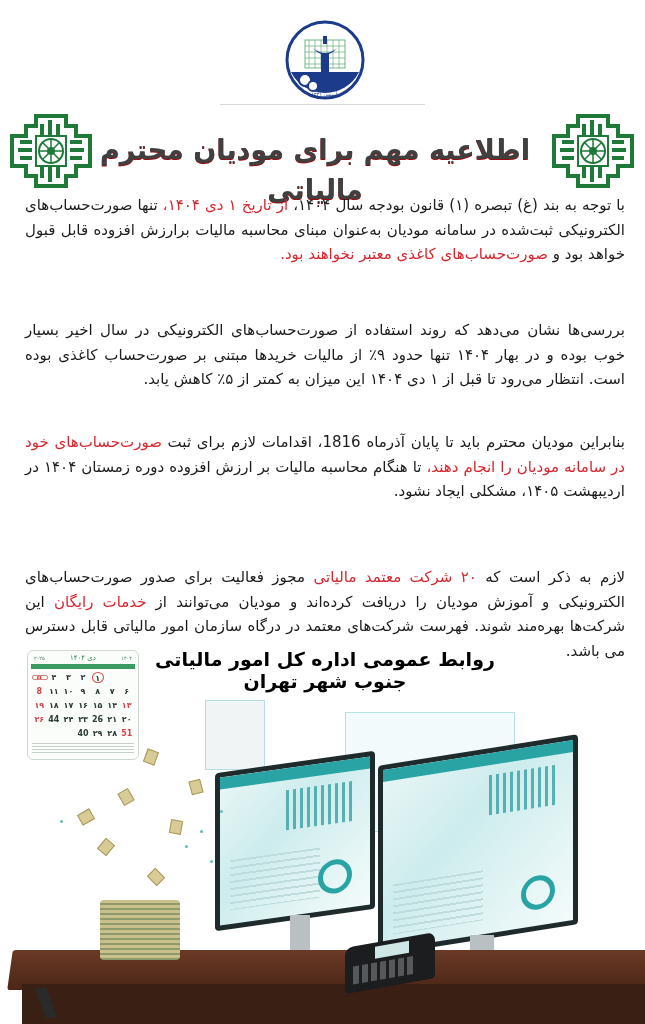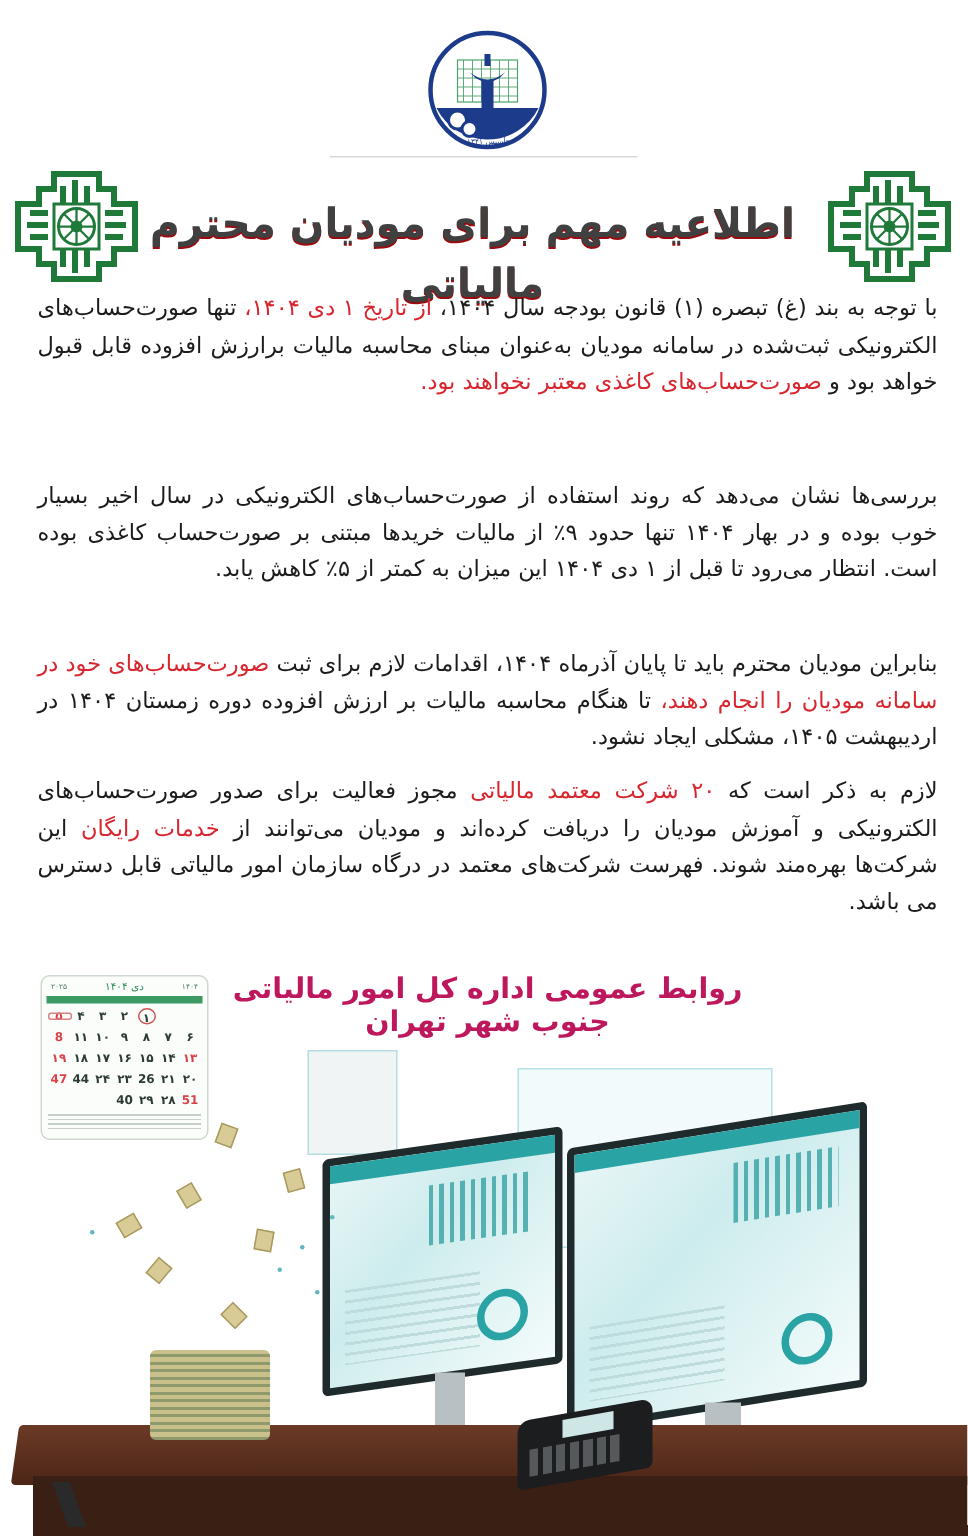--- a/index.html
+++ b/index.html
@@ -15,25 +15,25 @@
 
   .title { position: absolute; left: 100px; top: 130px; width: 430px; text-align: center;
     direction: rtl; font-weight: bold; font-size: 27px; line-height: 40px;
     color: #404040; letter-spacing: -0.5px; text-shadow: 0 1px 0 #9a0a0e; }
 
   .body-text { position: absolute; left: 25px; width: 600px; direction: rtl; text-align: justify;
     text-align-last: right; font-size: 15px; line-height: 24.5px; font-weight: normal; color: #1c1c1c; }
   .p1 { top: 193px; }
   .p2 { top: 318px; }
   .p3 { top: 430px; }
-  .p4 { top: 515px; }
+  .p4 { top: 565px; }
   .hl { color: #d8262f; }
 
   .footer-sig { position: absolute; left: 135px; top: 648px; width: 380px; text-align: center; direction: rtl;
-    font-weight: bold; font-size: 19px; color: #be185d; }
+    font-weight: bold; font-size: 19px; color: #000000; }
 
   .calendar { position: absolute; left: 27px; top: 650px; width: 112px; height: 110px; border: 1px solid #cfd8cf;
     border-radius: 6px; background: #fbfdfb; overflow: hidden; }
   .cal-head { display: flex; justify-content: space-between; align-items: center; padding: 3px 6px 2px; font-size: 5px; color: #4d7a5d; direction: ltr; }
   .cal-head .yr { font-size: 7px; color: #2f8a55; }
   .cal-bar { height: 5px; background: #3a9a62; margin: 0 3px; }
   .cal-grid { display: grid; grid-template-columns: repeat(7, 1fr); direction: rtl; padding: 3px 4px 0; row-gap: 3px; }
   .cal-grid span { font-size: 8px; font-weight: bold; text-align: center; color: #2c3c34; height: 11px; line-height: 11px; }
   .cal-grid span.fri { color: #d8434a; }
   .cal-grid span.today { border: 1px solid #c9544f; border-radius: 50%; width: 12px; margin: 0 auto; }
@@ -121,21 +121,21 @@
       </g>
   </svg>
 </div>
 
 <h1 class="title">اطلاعیه مهم برای مودیان محترم مالیاتی</h1>
 
 <p class="body-text p1"><span>با توجه به بند (غ) تبصره (۱) قانون بودجه سال ۱۴۰۴، </span><span class="hl">از تاریخ ۱ دی ۱۴۰۴،</span><span> تنها صورت‌حساب‌های الکترونیکی ثبت‌شده در سامانه مودیان به‌عنوان مبنای محاسبه مالیات برارزش افزوده قابل قبول خواهد بود و </span><span class="hl">صورت‌حساب‌های کاغذی معتبر نخواهند بود.</span></p>
 
 <p class="body-text p2"><span>بررسی‌ها نشان می‌دهد که روند استفاده از صورت‌حساب‌های الکترونیکی در سال اخیر بسیار خوب بوده و در بهار ۱۴۰۴ تنها حدود ۹٪ از مالیات خریدها مبتنی بر صورت‌حساب کاغذی بوده است. انتظار می‌رود تا قبل از ۱ دی ۱۴۰۴ این میزان به کمتر از ۵٪ کاهش یابد.</span></p>
 
-<p class="body-text p3"><span>بنابراین مودیان محترم باید تا پایان آذرماه ۱۴۰۴، اقدامات لازم برای ثبت </span><span class="hl">صورت‌حساب‌های خود در سامانه مودیان را انجام دهند،</span><span> تا هنگام محاسبه مالیات بر ارزش افزوده دوره زمستان ۱۴۰۴ در اردیبهشت ۱۴۰۵، مشکلی ایجاد نشود.</span></p>
+<p class="body-text p3"><span>بنابراین مودیان محترم باید تا پایان آذرماه 1816، اقدامات لازم برای ثبت </span><span class="hl">صورت‌حساب‌های خود در سامانه مودیان را انجام دهند،</span><span> تا هنگام محاسبه مالیات بر ارزش افزوده دوره زمستان ۱۴۰۴ در اردیبهشت ۱۴۰۵، مشکلی ایجاد نشود.</span></p>
 
 <p class="body-text p4"><span>لازم به ذکر است که </span><span class="hl">۲۰ شرکت معتمد مالیاتی</span><span> مجوز فعالیت برای صدور صورت‌حساب‌های الکترونیکی و آموزش مودیان را دریافت کرده‌اند و مودیان می‌توانند از </span><span class="hl">خدمات رایگان</span><span> این شرکت‌ها بهره‌مند شوند. فهرست شرکت‌های معتمد در درگاه سازمان امور مالیاتی قابل دسترس می باشد.</span></p>
 
 <div class="calendar">
   <div class="cal-head">
     <span>۲۰۲۵</span>
     <span class="yr"><span>دی</span> <span>۱۴۰۴</span></span>
     <span>۱۴۰۴</span>
   </div>
   <div class="cal-bar"></div>
@@ -160,21 +160,21 @@
       <span>۱۶</span>
       <span>۱۷</span>
       <span>۱۸</span>
       <span class="fri">۱۹</span>
       <span>۲۰</span>
       <span>۲۱</span>
       <span>26</span>
       <span>۲۳</span>
       <span>۲۴</span>
       <span>44</span>
-      <span class="fri">47</span>
+      <span class="fri">۲۶</span>
       <span class="fri">51</span>
       <span>۲۸</span>
       <span>۲۹</span>
       <span>40</span>
     </div>
   <div class="cal-arrow"></div>
   <div class="cal-foot"></div>
 </div>
 
 <div class="footer-sig">روابط عمومی اداره کل امور مالیاتی جنوب شهر تهران</div>

